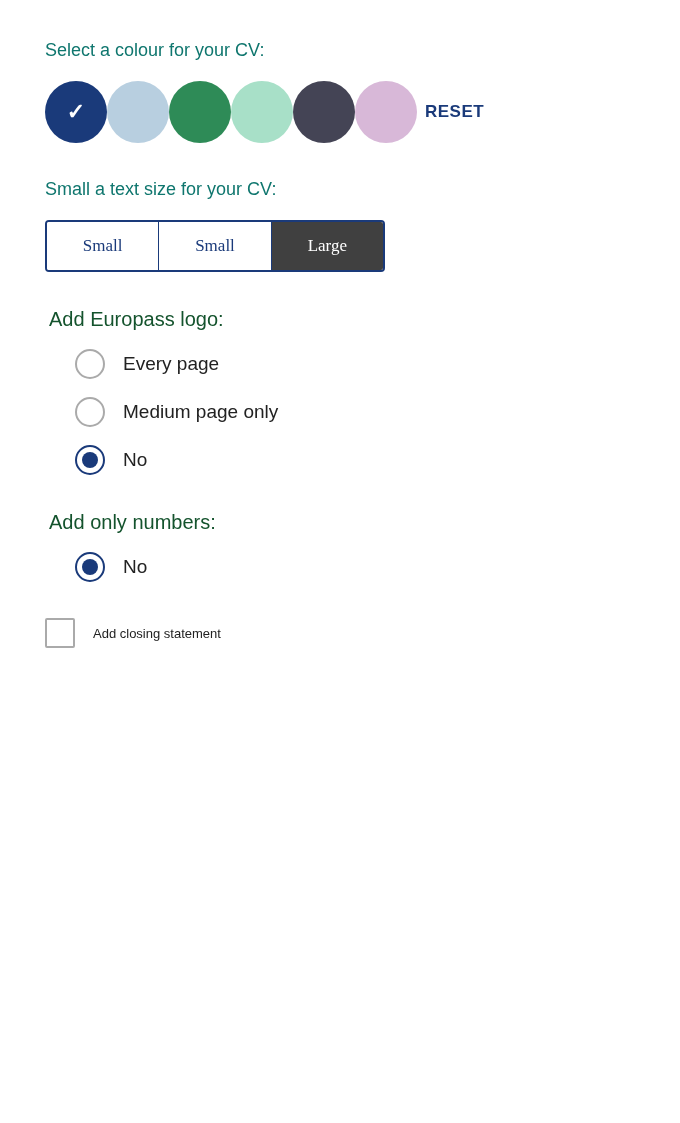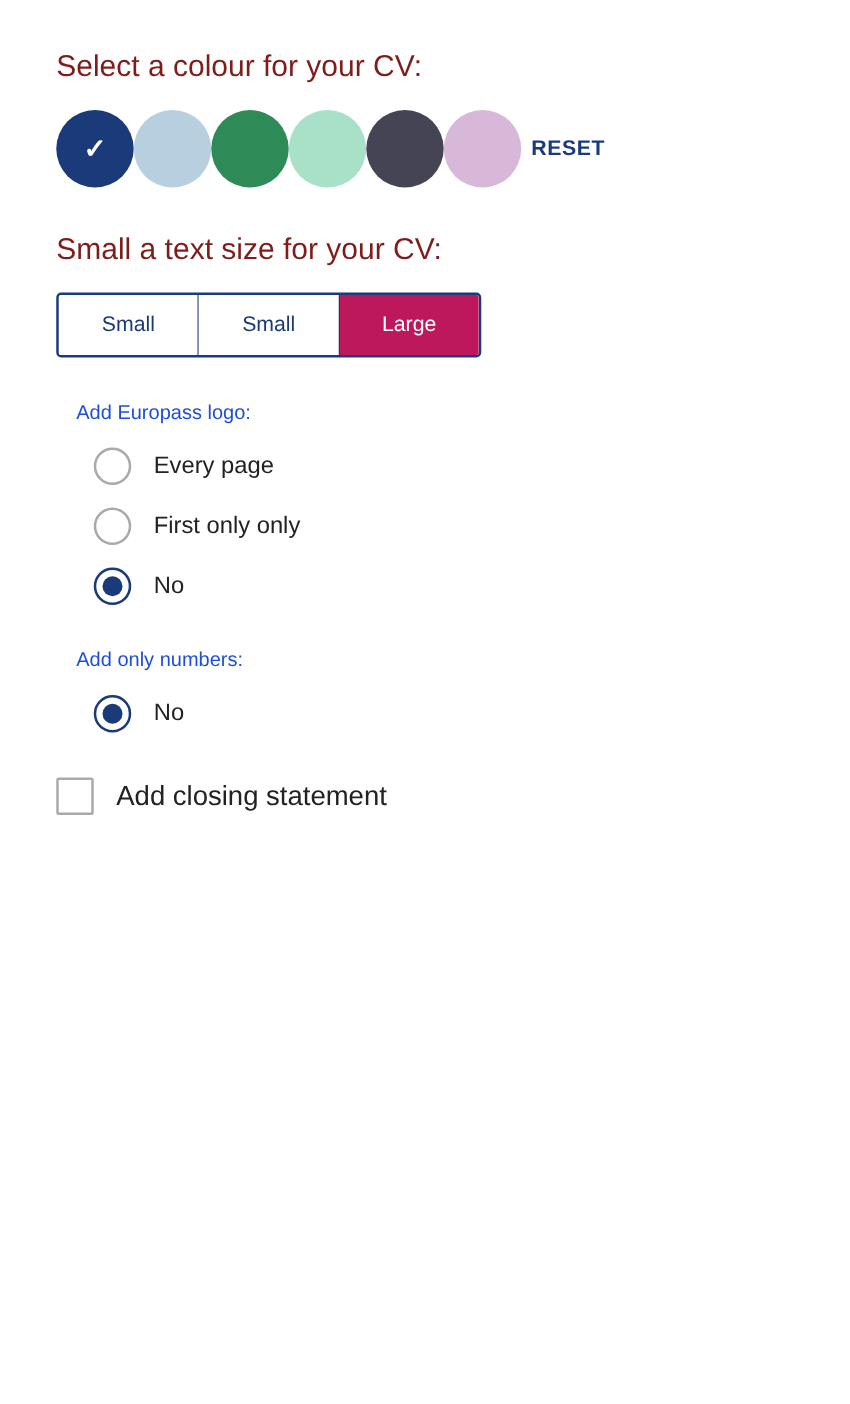--- a/index.html
+++ b/index.html
@@ -11,22 +11,22 @@
     body {
       font-family: Arial, sans-serif;
       background: #ffffff;
       width: 680px;
       min-height: 1123px;
       padding: 40px 45px;
       color: #222222;
     }
 
     .section-label {
-      font-size: 24px;
-      color: #7f1d1d;
+      font-size: 18px;
+      color: #0f766e;
       margin-bottom: 20px;
     }
 
     
     .colour-section {
       margin-bottom: 36px;
     }
 
     .colour-swatches {
       display: flex;
@@ -79,42 +79,42 @@
 
     .size-btn {
       flex: 1;
       padding: 14px 15px;
       font-size: 17px;
       cursor: pointer;
       border: none;
       background: white;
       color: #1a3a7a;
       border-right: 1px solid #1a3a7a;
-      font-family: Liberation Sans, sans-serif;
+      font-family: Liberation Serif, serif;
     }
 
     .size-btn:last-child {
       border-right: none;
     }
 
     .size-btn.active {
-      background: #be185d;
+      background: #404040;
       color: white;
     }
 
     
     .radio-section {
       margin-bottom: 36px;
     }
 
     .radio-section-label {
-      font-size: 16px;
-      color: #1d4ed8;
+      font-size: 20px;
+      color: #14532d;
       margin-bottom: 18px;
-      margin-left: 16px;
+      margin-left: 4px;
     }
 
     .radio-group {
       display: flex;
       flex-direction: column;
       gap: 18px;
       margin-left: 30px;
     }
 
     .radio-item {
@@ -173,21 +173,21 @@
       width: 30px;
       height: 30px;
       border: 2px solid #aaa;
       background: white;
       cursor: pointer;
       border-radius: 2px;
       flex-shrink: 0;
     }
 
     .checkbox-label {
-      font-size: 22px;
+      font-size: 13px;
       color: #222;
     }
   </style>
 </head>
 <body>
 
 <div class="colour-section">
   <p class="section-label">Select a colour for your CV:</p>
   <div class="colour-swatches">
     <div class="swatch selected" style="background-color:#1a3a7a;"></div>
@@ -211,21 +211,21 @@
 
 <div class="radio-section">
   <p class="radio-section-label">Add Europass logo:</p>
   <div class="radio-group">
     <label class="radio-item">
       <input type="radio" name="logo" style="">
       <span class="radio-label">Every page</span>
     </label>
     <label class="radio-item">
       <input type="radio" name="logo" style="">
-      <span class="radio-label">First only only</span>
+      <span class="radio-label">Medium page only</span>
     </label>
     <label class="radio-item">
       <input type="radio" name="logo" checked="" style="">
       <span class="radio-label">No</span>
     </label>
   </div>
 </div>
 
 <div class="radio-section">
   <p class="radio-section-label">Add only numbers:</p>

